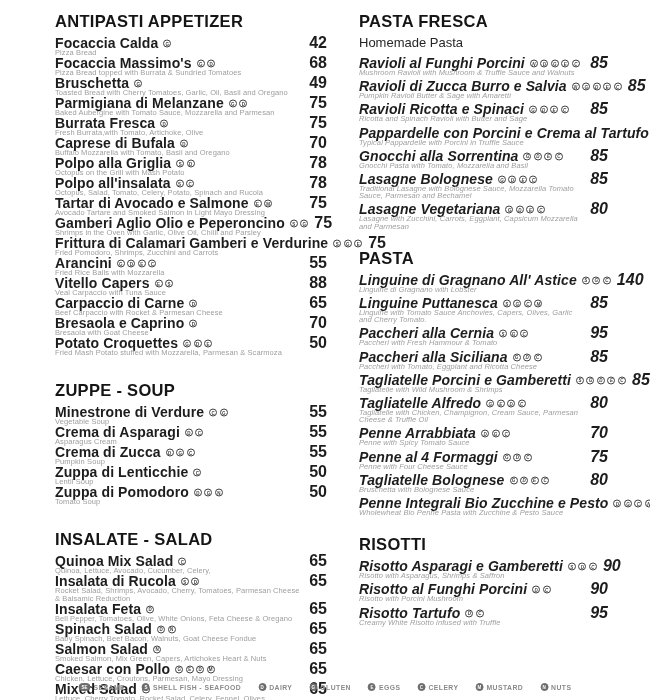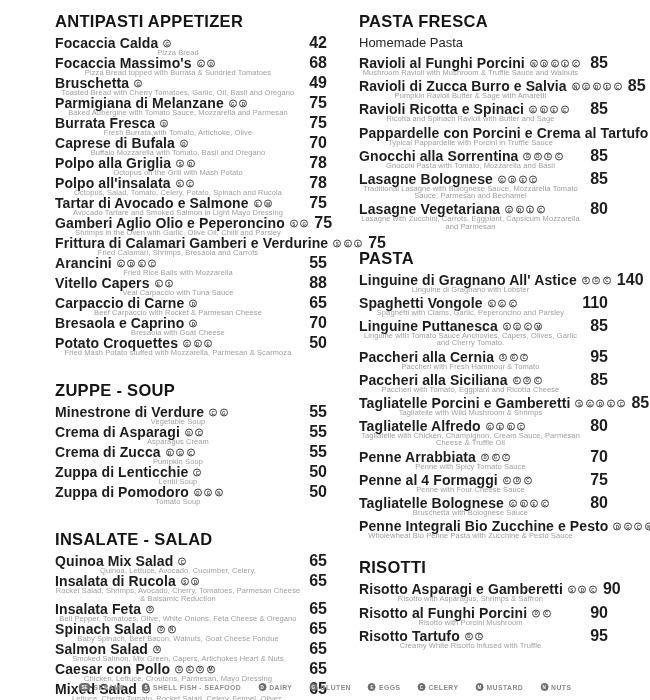--- a/index.html
+++ b/index.html
@@ -8,28 +8,28 @@
   .columns{display:flex;gap:32px;}
   .col{flex:none;}
   .col-left{width:272px;}
   .col-right{width:249px;}
   .menu-section{margin:0;}
   .col-left .menu-section + .menu-section{margin-top:26px;}
   .col-right .menu-section + .menu-section{margin-top:20px;}
   .section-title{font-size:16.5px;font-weight:800;letter-spacing:0.3px;line-height:17px;margin:0 0 8px 0;color:#151515;}
   .section-subtitle{font-size:13px;font-weight:500;color:#262626;margin:-2px 0 9px 0;line-height:13px;}
   .menu-item{margin-bottom:1.8px;}
-  .col-right .menu-item{margin-bottom:5px;}
+  .col-right .menu-item{margin-bottom:5px;font-style:italic;}
   .item-row{display:flex;align-items:baseline;line-height:9px;}
   .item-name{font-size:14px;font-weight:700;letter-spacing:0.1px;white-space:nowrap;}
   .icons{display:inline-flex;gap:2.5px;margin-left:5px;align-self:center;transform:translateY(0.5px);}
   .al-icon{width:8px;height:8px;border:1px solid #424242;border-radius:50%;font-size:4.5px;font-weight:700;display:flex;align-items:center;justify-content:center;color:#424242;box-sizing:border-box;letter-spacing:0;}
   .al-icon.wide{width:12px;border-radius:4px;}
   .item-price{margin-left:auto;font-size:16px;font-weight:700;padding-left:6px;}
-  .item-desc{font-size:7.5px;line-height:7.2px;color:#9e9e9e;margin-top:1px;padding-right:26px;letter-spacing:0.1px;text-align:center;}
+  .item-desc{font-size:7.5px;line-height:7.2px;color:#9e9e9e;margin-top:1px;padding-right:26px;letter-spacing:0.1px;}
   .legend{position:absolute;bottom:9px;left:50%;transform:translateX(-50%);display:flex;gap:17px;align-items:center;white-space:nowrap;}
   .legend-item{display:flex;align-items:center;gap:3px;font-size:6.8px;color:#8a8a8a;font-weight:700;letter-spacing:0.45px;}
   .legend .al-icon{background:#6b6b6b;color:#ffffff;border-color:#6b6b6b;}
 </style>
 </head>
 <body>
 
 <div class="page">
   <div class="columns" id="columns">
       <div class="col col-left">
@@ -144,21 +144,21 @@
           <div class="menu-item">
             <div class="item-row">
               <span class="item-name">Frittura di Calamari Gamberi e Verdurine</span>
               <span class="icons">
                 <span class="al-icon">S</span>
                 <span class="al-icon">G</span>
                 <span class="al-icon">E</span>
               </span>
               <span class="item-price">75</span>
             </div>
-            <div class="item-desc">Fried Calamari, Shrimps, Bresaola and Carrots</div>
+            <div class="item-desc">Fried Pomodoro, Shrimps, Zucchini and Carrots</div>
           </div>
           <div class="menu-item">
             <div class="item-row">
               <span class="item-name">Arancini</span>
               <span class="icons">
                 <span class="al-icon">G</span>
                 <span class="al-icon">D</span>
                 <span class="al-icon">E</span>
                 <span class="al-icon">C</span>
               </span>
@@ -455,32 +455,20 @@
                 <span class="al-icon">S</span>
                 <span class="al-icon">G</span>
                 <span class="al-icon">C</span>
               </span>
               <span class="item-price">140</span>
             </div>
             <div class="item-desc">Linguine di Gragnano with Lobster</div>
           </div>
           <div class="menu-item">
             <div class="item-row">
-              <span class="item-name">Spaghetti Vongole</span>
-              <span class="icons">
-                <span class="al-icon">S</span>
-                <span class="al-icon">G</span>
-                <span class="al-icon">C</span>
-              </span>
-              <span class="item-price">110</span>
-            </div>
-            <div class="item-desc">Spaghetti with Clams, Garlic, Peperoncino and Parsley</div>
-          </div>
-          <div class="menu-item">
-            <div class="item-row">
               <span class="item-name">Linguine Puttanesca</span>
               <span class="icons">
                 <span class="al-icon">S</span>
                 <span class="al-icon">G</span>
                 <span class="al-icon">C</span>
                 <span class="al-icon">M</span>
               </span>
               <span class="item-price">85</span>
             </div>
             <div class="item-desc">Linguine with Tomato Sauce Anchovies, Capers, Olives, Garlic and Cherry Tomato.</div>

